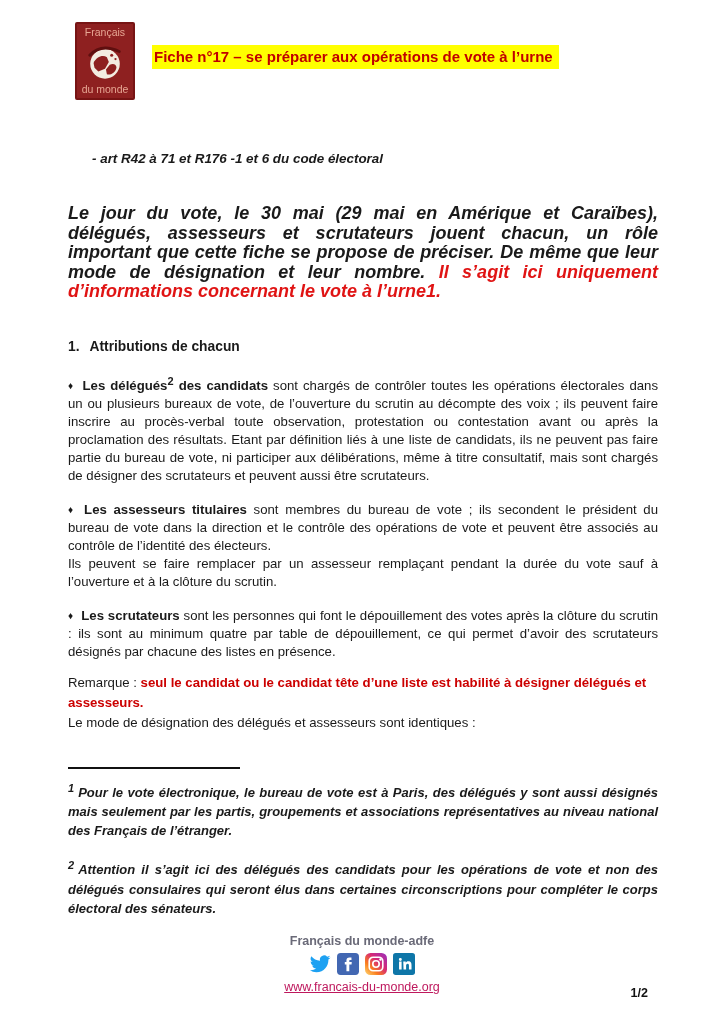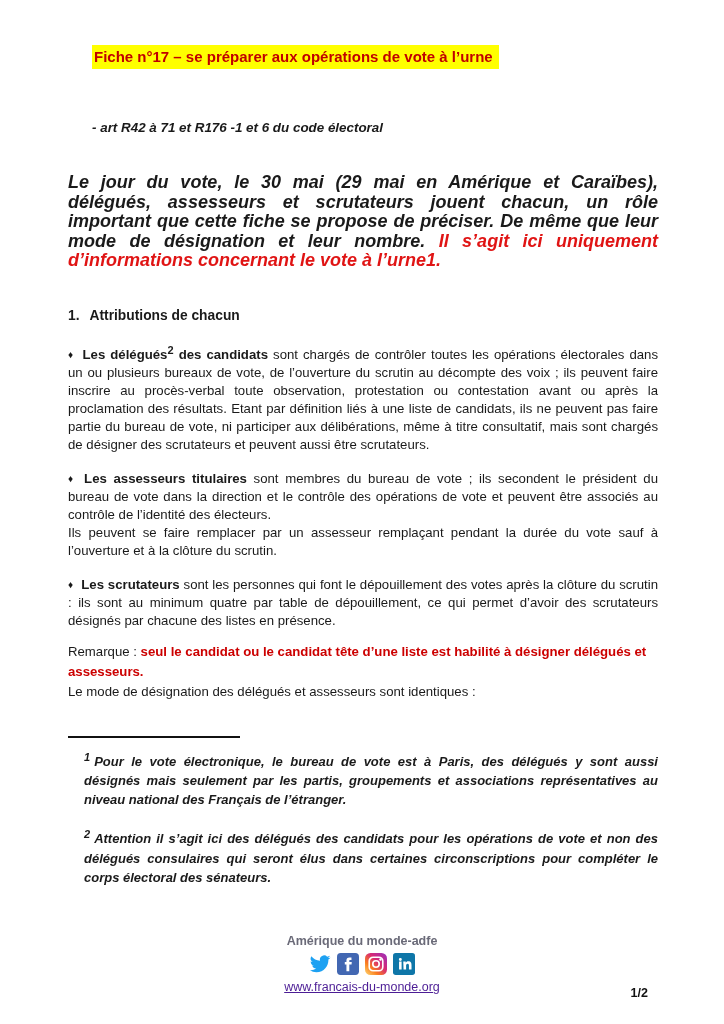--- a/index.html
+++ b/index.html
@@ -41,40 +41,54 @@
   .para { margin:16px 0 0 0; text-align:justify; }
   .bullet-glyph { font-size:10px; margin-right:8px; vertical-align:1px; }
   .lead { font-weight:bold; }
   .lead-sup { font-weight:bold; font-size:11px; }
   .block { display:block; }
 
   .remark { margin:12px 0 0 0; line-height:20px; }
   .remark-red { color:#cc0000; font-weight:bold; }
 
   .fn-sep { margin:34px 0 0 0; width:172px; border:0; border-top:2px solid #111; }
-  .footnote { margin:10px 0 0 16px; font-style:italic; font-weight:bold; font-size:13px; line-height:19px; text-align:justify; }
+  .footnote { margin:10px 0 0 0; font-style:italic; font-weight:bold; font-size:13px; line-height:19px; text-align:justify; }
   .footnote sup { font-size:11px; margin-right:4px; }
   .footnote + .footnote { margin-top:16px; }
 
   
   .footer { position:absolute; left:0; right:0; bottom:30px; text-align:center; }
   .footer-org { color:#6a6a78; font-weight:bold; font-size:12.5px; }
   .icon-row { display:flex; justify-content:center; align-items:center; gap:6px; margin-top:5px; }
   .icon-row a { display:inline-block; width:22px; height:22px; line-height:0; }
   .icon-row svg { width:22px; height:22px; }
   .footer-link-wrap { margin-top:5px; font-size:12.5px; }
-  .footer-link { color:#4c1d95; text-decoration:underline; }
+  .footer-link { color:#be185d; text-decoration:underline; }
   .page-num { position:absolute; right:76px; bottom:24px; font-weight:bold; font-size:12.5px; color:#111; }
 </style>
 </head>
 <body>
 
 <div class="page">
 
   <div class="header">
+    <div class="logo">
+      <span class="logo-line">Français</span>
+      <span style="line-height:0;">
+        <svg width="42" height="42" viewBox="0 0 44 44">
+          <circle cx="22" cy="25" r="15.5" fill="#f3ece1"></circle>
+          <path d="M10 24 C13 17 20 15 24 18 L26 23 L22 30 L15 33 L11 29 Z" fill="#8e2020"></path>
+          <path d="M27 26 C31 24 34 26 34 29 C33 34 28 37 24 36 L23 31 Z" fill="#8e2020"></path>
+          <circle cx="29" cy="16" r="1.6" fill="#8e2020"></circle>
+          <circle cx="33" cy="20" r="1.2" fill="#8e2020"></circle>
+          <path d="M6 16 Q18 3 37 12" stroke="#5f0f0f" stroke-width="3" fill="none" stroke-linecap="round"></path>
+        </svg>
+      </span>
+      <span class="logo-line">du monde</span>
+    </div>
     <div class="header-text">
       <div>
         <span class="doc-subtitle">Fiche n°17 – se préparer aux opérations de vote à l’urne</span>
       </div>
     </div>
   </div>
 
   <div class="content">
 
     <p class="ref-line">- art R42 à 71 et R176 -1 et 6 du code électoral</p>
@@ -112,21 +126,21 @@
       <sup>1</sup><span>Pour le vote électronique, le bureau de vote est à Paris, des délégués y sont aussi désignés mais seulement par les partis, groupements et associations représentatives au niveau national des Français de l’étranger.</span>
     </p>
 
     <p class="footnote">
       <sup>2</sup><span>Attention il s’agit ici des délégués des candidats pour les opérations de vote et non des délégués consulaires qui seront élus dans certaines circonscriptions pour compléter le corps électoral des sénateurs.</span>
     </p>
 
   </div>
 
   <div class="footer">
-    <div class="footer-org">Amérique du monde-adfe</div>
+    <div class="footer-org">Français du monde-adfe</div>
     <div class="icon-row">
       <a href="#">
         <svg viewBox="0 0 24 24">
             <path fill="#1da1f2" d="M23.4 4.83c-.83.37-1.72.62-2.65.73a4.62 4.62 0 0 0 2.03-2.55c-.9.53-1.88.91-2.93 1.12a4.6 4.6 0 0 0-7.86 4.2A13.07 13.07 0 0 1 2.5 3.52a4.6 4.6 0 0 0 1.43 6.15 4.55 4.55 0 0 1-2.09-.58v.06a4.61 4.61 0 0 0 3.7 4.52c-.68.18-1.39.21-2.08.08a4.61 4.61 0 0 0 4.3 3.2A9.24 9.24 0 0 1 1 18.85a13.03 13.03 0 0 0 7.06 2.07c8.47 0 13.1-7.02 13.1-13.1l-.02-.6a9.3 9.3 0 0 0 2.26-2.39z"></path>
           </svg>
       </a>
       <a href="#">
         <svg viewBox="0 0 24 24">
             <rect width="24" height="24" rx="4" fill="#4267b2"></rect>
             <path fill="#fff" d="M15.9 12.6h-2.5V20h-3.1v-7.4H8.5V9.9h1.8V8.3c0-2.1 1-3.3 3.3-3.3h2.2v2.7h-1.4c-.9 0-1 .4-1 1v1.2h2.7l-.2 2.7z"></path>

